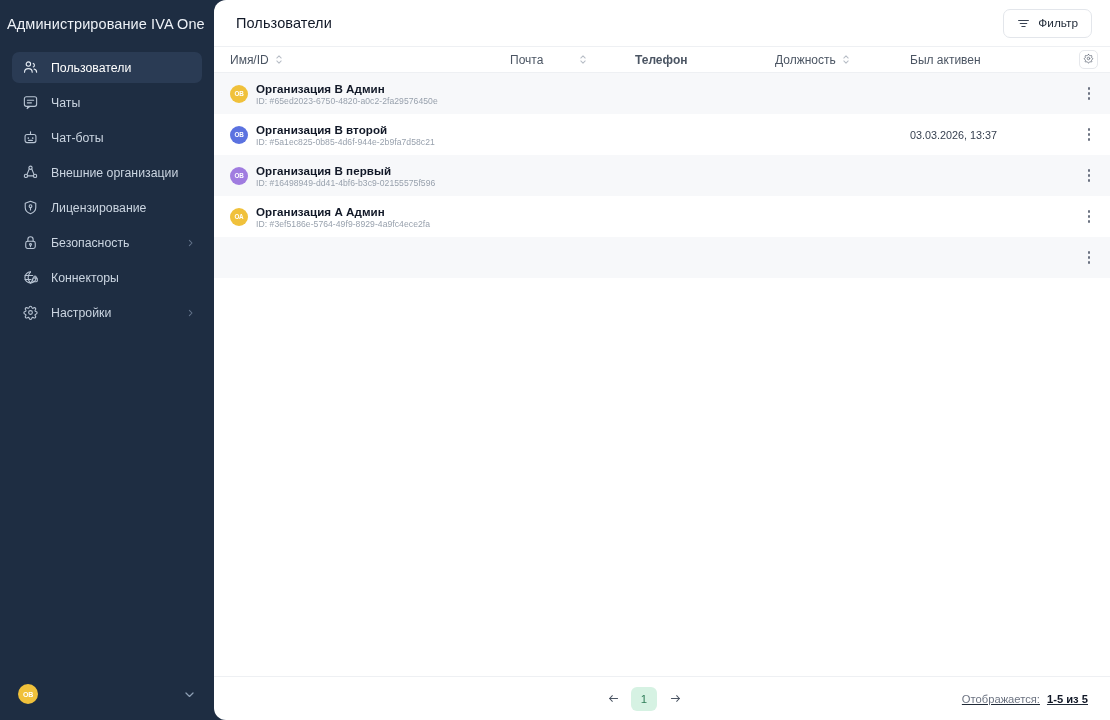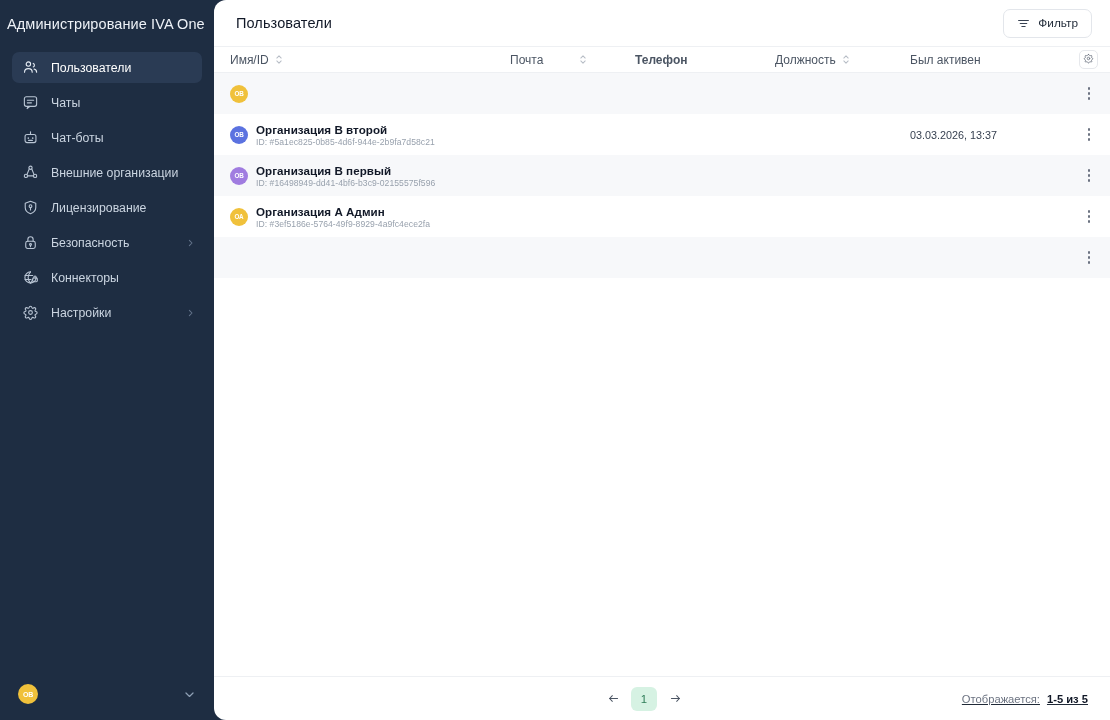--- a/index.html
+++ b/index.html
@@ -557,20 +557,24 @@
             </span>
           </button>
         </div>
       </div>
 
       <div class="tbody">
 
         <div class="row striped">
           <div class="cell-name">
             <span class="avatar avatar-row" style="background: rgb(240, 193, 59);">ОВ</span>
+            <span class="name-block">
+              <span class="user-name">Организация В Админ</span>
+              <span class="user-id">ID: #65ed2023-6750-4820-a0c2-2fa29576450e</span>
+            </span>
           </div>
           <div class="cell col-mail"></div>
           <div class="cell col-phone"></div>
           <div class="cell col-pos"></div>
           <div class="cell col-active"></div>
           <div class="col-menu">
             <button class="kebab-btn">
               <span class="kebab-dot"></span>
               <span class="kebab-dot"></span>
               <span class="kebab-dot"></span>

